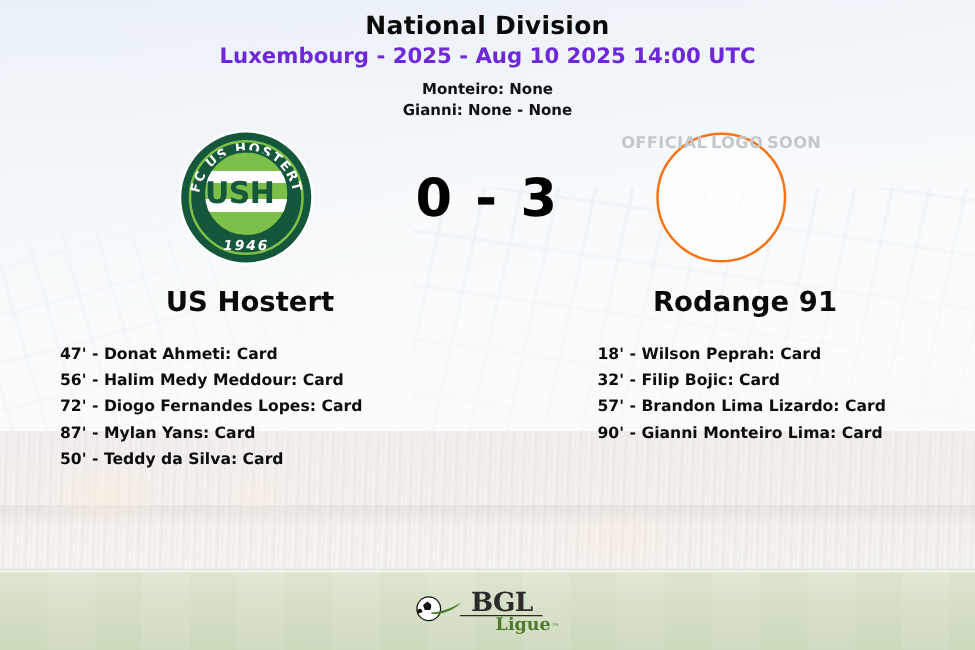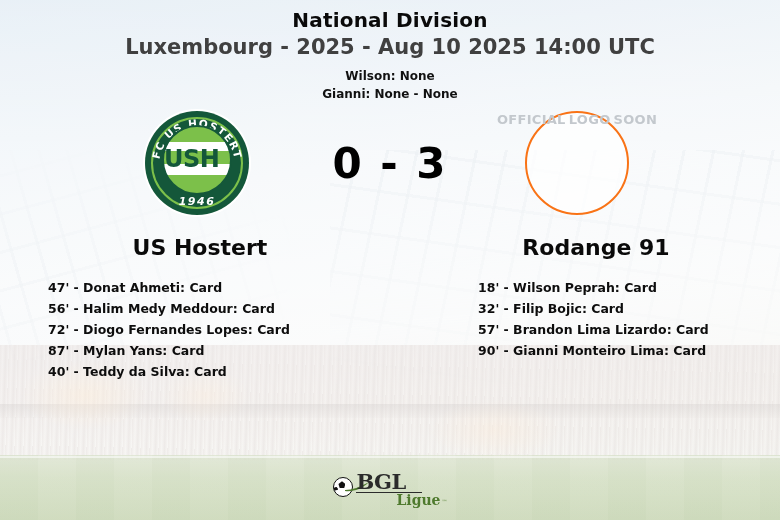--- a/index.html
+++ b/index.html
@@ -159,23 +159,23 @@
     padding-top: 8px;
   }
   .competition {
     font-size: 20px;
     font-weight: bold;
     color: #0a0a0a;
     letter-spacing: .2px;
     line-height: 1.25;
   }
   .subtitle {
-    font-size: 21px;
-    font-weight: bold;
-    color: #404040;
+    font-size: 17px;
+    font-weight: bold;
+    color: #6d28d9;
     line-height: 1.3;
     margin-top: 1px;
   }
   .meta {
     font-size: 12px;
     font-weight: bold;
     color: #111;
     line-height: 1.45;
     margin-top: 7px;
   }
@@ -372,21 +372,21 @@
     position: absolute;
     left: -1px; top: 9px;
     width: 5px; height: 4px;
     background: #111;
     clip-path: polygon(60% 0%, 100% 70%, 20% 100%, 0% 30%);
   }
   .league-text {
     position: relative;
     display: flex;
     flex-direction: column;
-    align-items: flex-start;
+    align-items: center;
   }
   .bgl {
     font-family: "DejaVu Serif", serif;
     font-size: 21px;
     font-weight: bold;
     color: #2b2b2b;
     line-height: 19px;
     letter-spacing: -.5px;
   }
   .bgl-rule {
@@ -437,21 +437,21 @@
   <div class="bg-layer bg-flare2"></div>
   <div class="bg-layer bg-flare3"></div>
   <div class="bg-layer bg-wash"></div>
 
   <div class="content">
 
     <div class="header">
       <div class="competition">National Division</div>
       <div class="subtitle">Luxembourg - 2025 - Aug 10 2025 14:00 UTC</div>
       <div class="meta">
-        <div>Wilson: None</div>
+        <div>Monteiro: None</div>
         <div>Gianni: None - None</div>
       </div>
     </div>
 
     <div class="middle">
 
       <div class="crest-wrap crest-left">
         <div class="crest">
           <div class="crest-ring-light"></div>
           <svg class="crest-arc-svg" viewBox="0 0 104 104">
@@ -484,21 +484,21 @@
       <div class="team-name left">US Hostert</div>
       <div class="team-name right">Rodange 91</div>
     </div>
 
     <div class="events">
       <div class="event-col left">
         <div class="event-item">47' - Donat Ahmeti: Card</div>
         <div class="event-item">56' - Halim Medy Meddour: Card</div>
         <div class="event-item">72' - Diogo Fernandes Lopes: Card</div>
         <div class="event-item">87' - Mylan Yans: Card</div>
-        <div class="event-item">40' - Teddy da Silva: Card</div>
+        <div class="event-item">50' - Teddy da Silva: Card</div>
       </div>
       <div class="event-col right">
         <div class="event-item">18' - Wilson Peprah: Card</div>
         <div class="event-item">32' - Filip Bojic: Card</div>
         <div class="event-item">57' - Brandon Lima Lizardo: Card</div>
         <div class="event-item">90' - Gianni Monteiro Lima: Card</div>
       </div>
     </div>
 
     <div class="league-logo">

